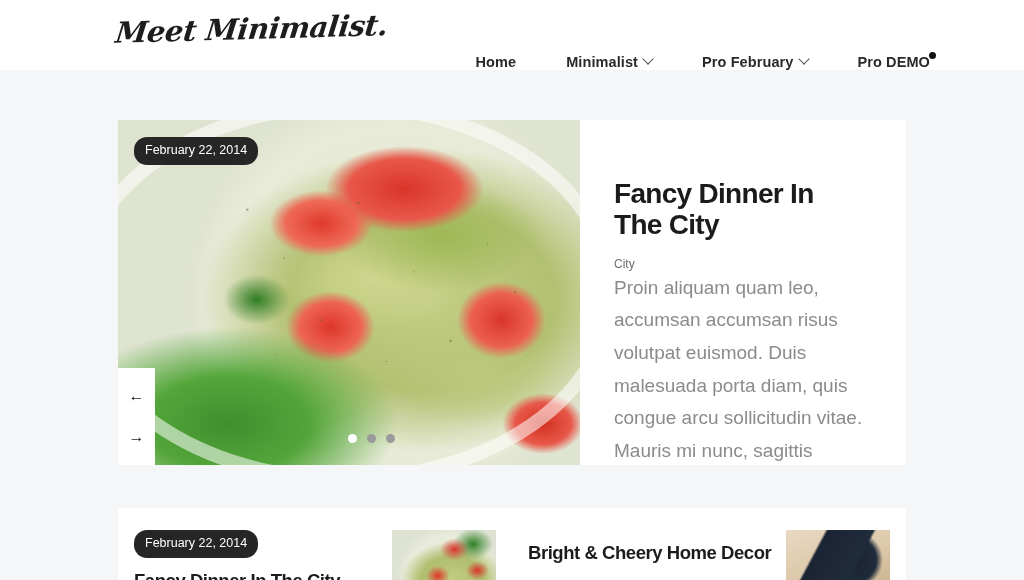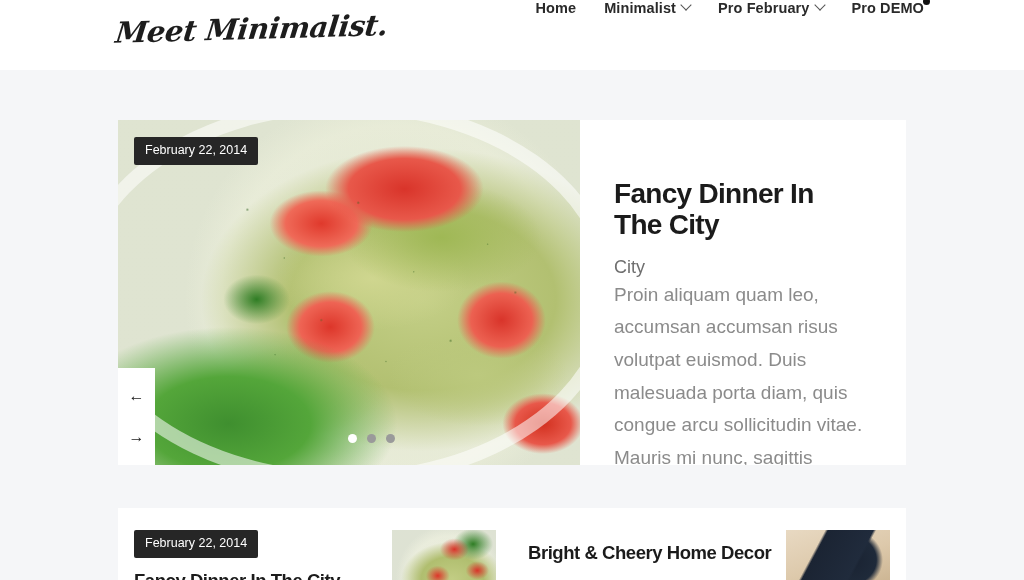--- a/index.html
+++ b/index.html
@@ -21,22 +21,22 @@
   .logo{
     position:absolute; left:116px; top:12px;
     font-family:"DejaVu Serif", serif;
     font-style:italic; font-weight:700;
     font-size:29px; letter-spacing:-0.5px;
     color:#1d1d1d;
     transform:skewX(-8deg) rotate(-1.6deg);
     white-space:nowrap;
   }
   .main-nav{
-    position:absolute; right:100px; top:0; height:70px;
-    display:flex; align-items:flex-start; gap:28px;
+    position:absolute; right:94px; top:0; height:70px;
+    display:flex; align-items:flex-end; gap:50px;
   }
   .nav-item{
     position:relative;
     display:flex; align-items:center; gap:6px;
     font-size:14.5px; font-weight:700; color:#2a2a2a;
     letter-spacing:0.1px; cursor:pointer; white-space:nowrap;
   }
   .chev{
     display:inline-block; width:8px; height:8px;
     border-right:1.4px solid #555; border-bottom:1.4px solid #555;
@@ -100,21 +100,21 @@
     border-radius:50%;
     box-shadow: inset 0 0 0 14px rgba(255,255,255,0.55);
     pointer-events:none;
   }
 
   .date-badge{
     position:absolute; z-index:6;
     background:#262626; color:#ffffff;
     font-size:12.5px; line-height:1;
     padding:7px 11px 8px 11px;
-    border-radius:2px; white-space:nowrap;
+    border-radius:13px; white-space:nowrap;
   }
   .hero .date-badge{ left:16px; top:17px; }
 
   .slider-arrows{
     position:absolute; left:0; bottom:0; z-index:7;
     width:37px; height:97px;
     background:#ffffff;
     display:flex; flex-direction:column;
     align-items:center; justify-content:space-around;
     padding:8px 0;
@@ -141,21 +141,21 @@
   .hero-body{
     flex:1; padding:58px 40px 0 34px;
   }
   .hero-title{
     font-size:28px; line-height:1.12; font-weight:800;
     letter-spacing:-0.7px; color:#1b1b1b;
     max-width:250px;
   }
   .hero-cat{
     margin-top:16px;
-    font-size:18px; color:#6f6f6f;
+    font-size:12px; color:#6f6f6f;
   }
   .hero-excerpt{
     margin-top:1px;
     font-size:19px; line-height:1.72; color:#8b8b8b;
     max-width:262px;
   }
 
   
   .post-row{
     position:absolute; left:118px; top:508px;

